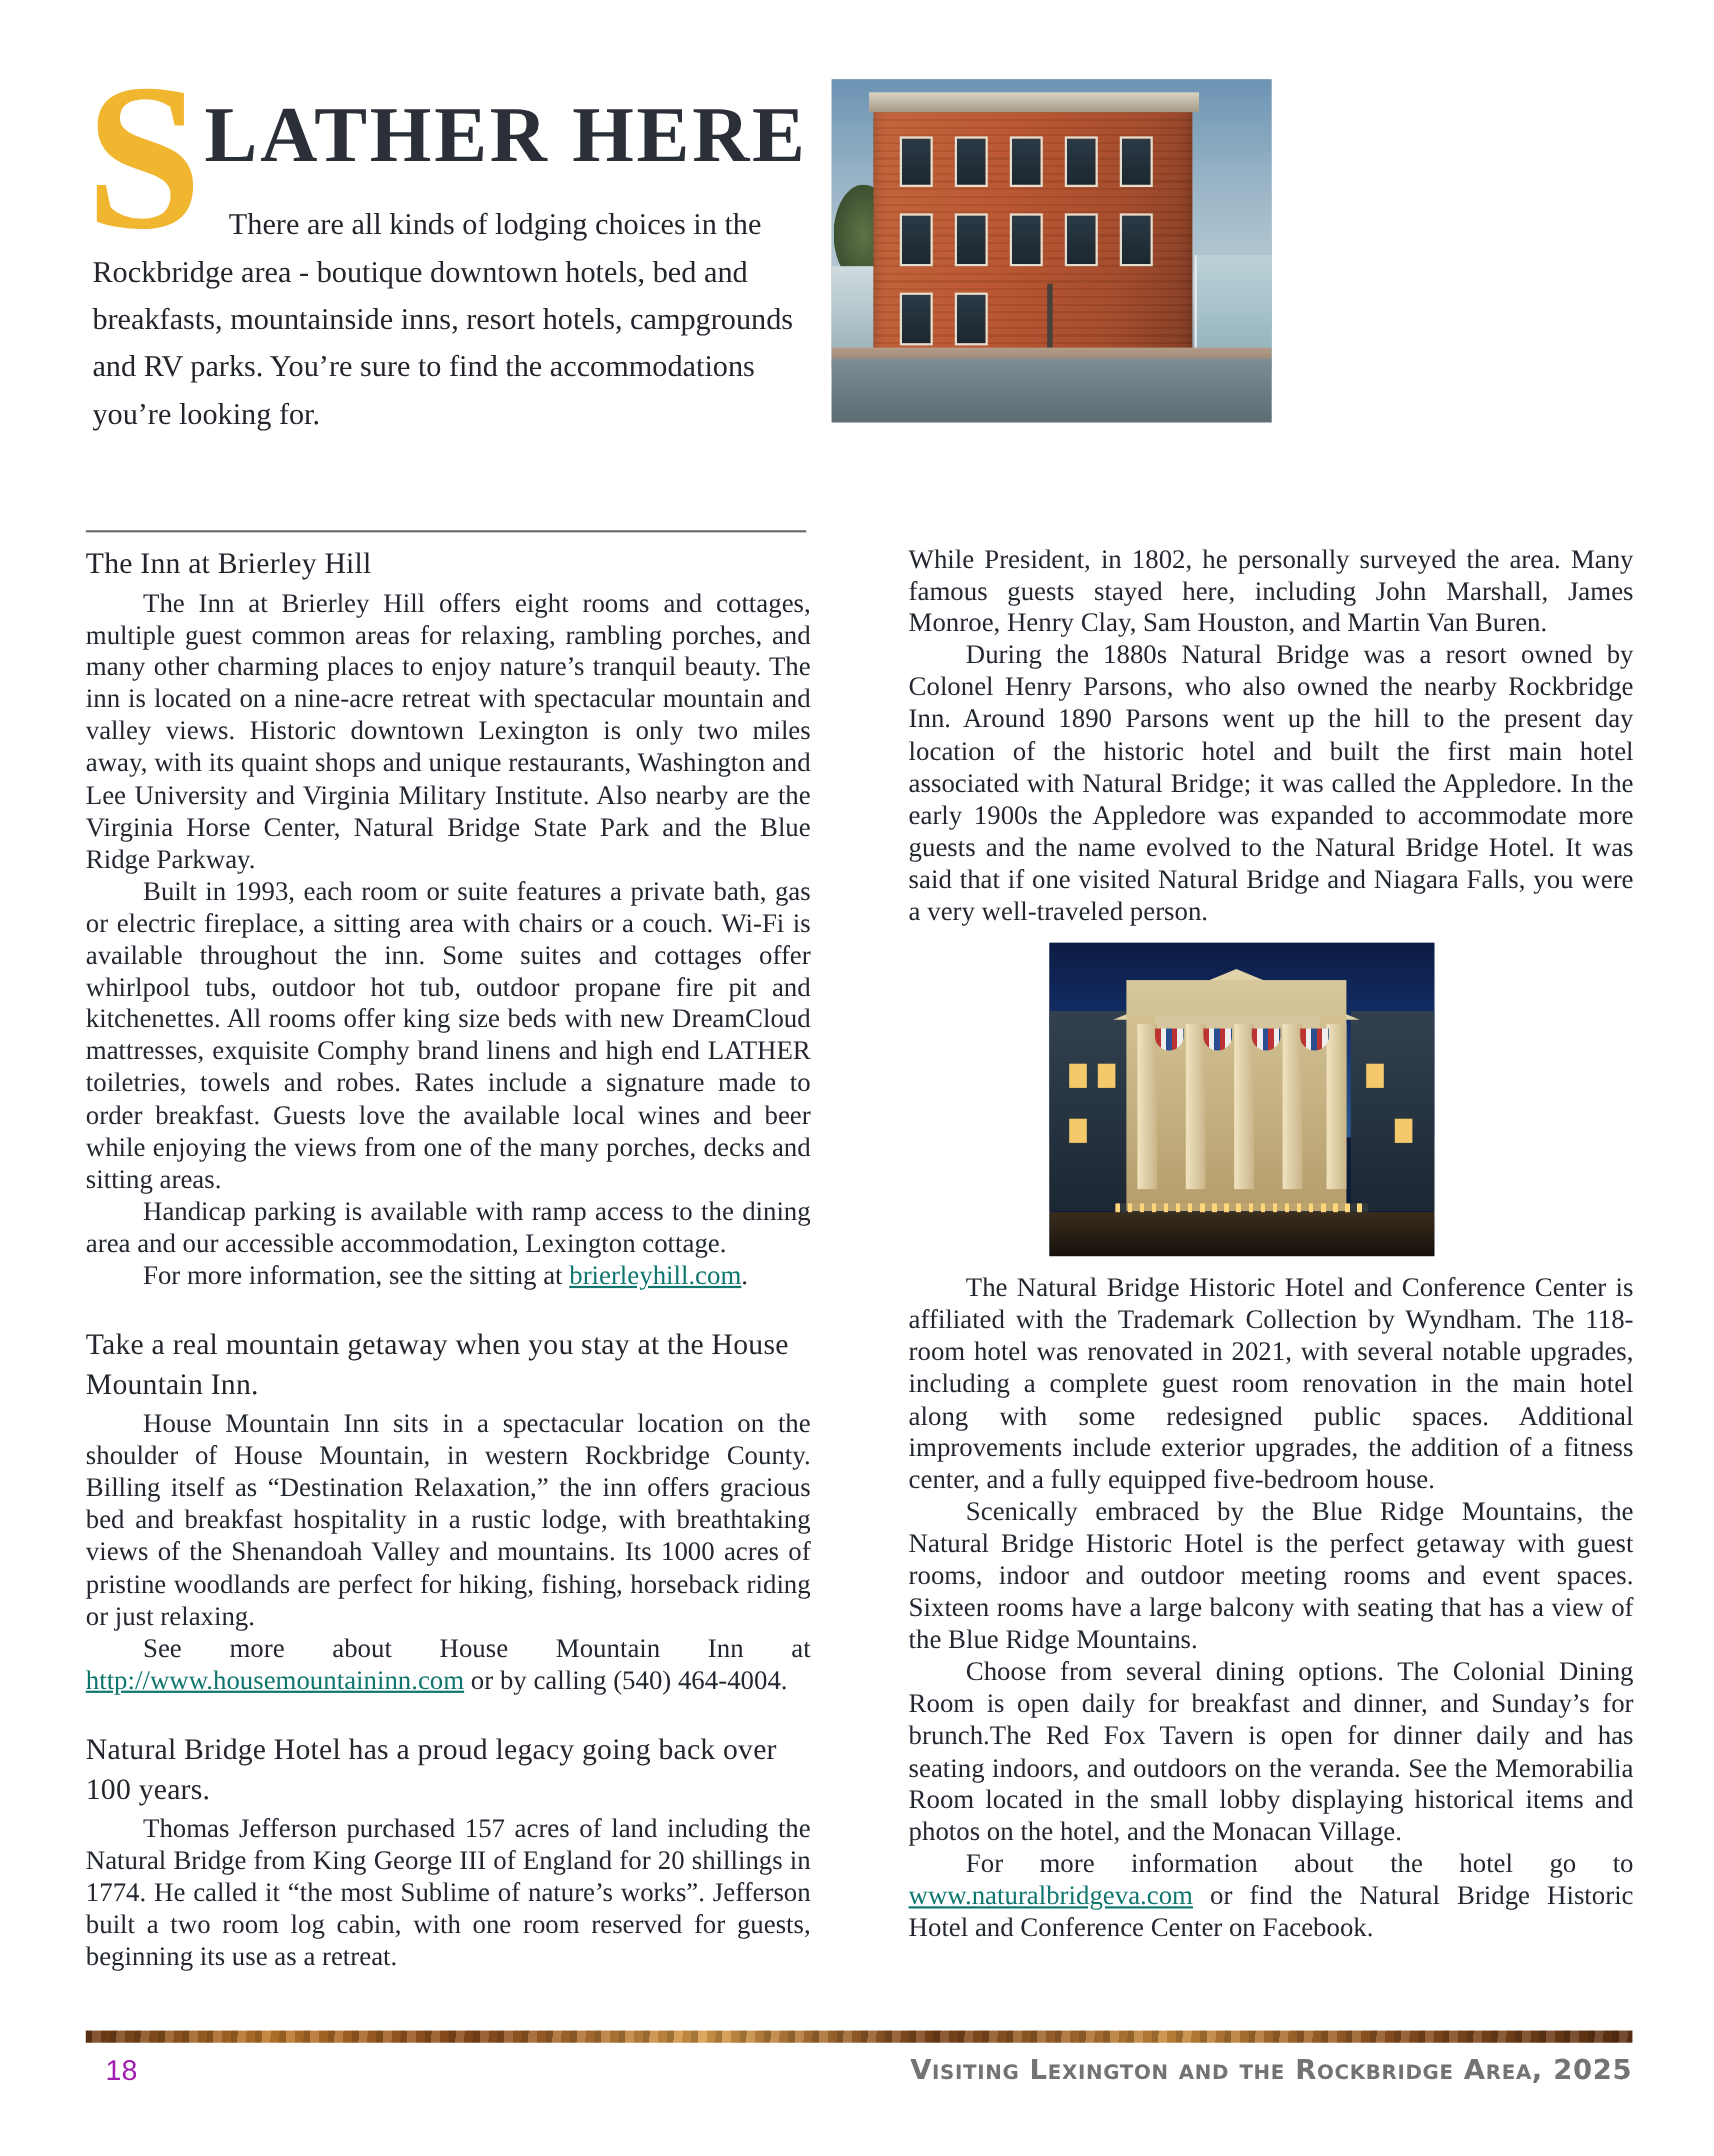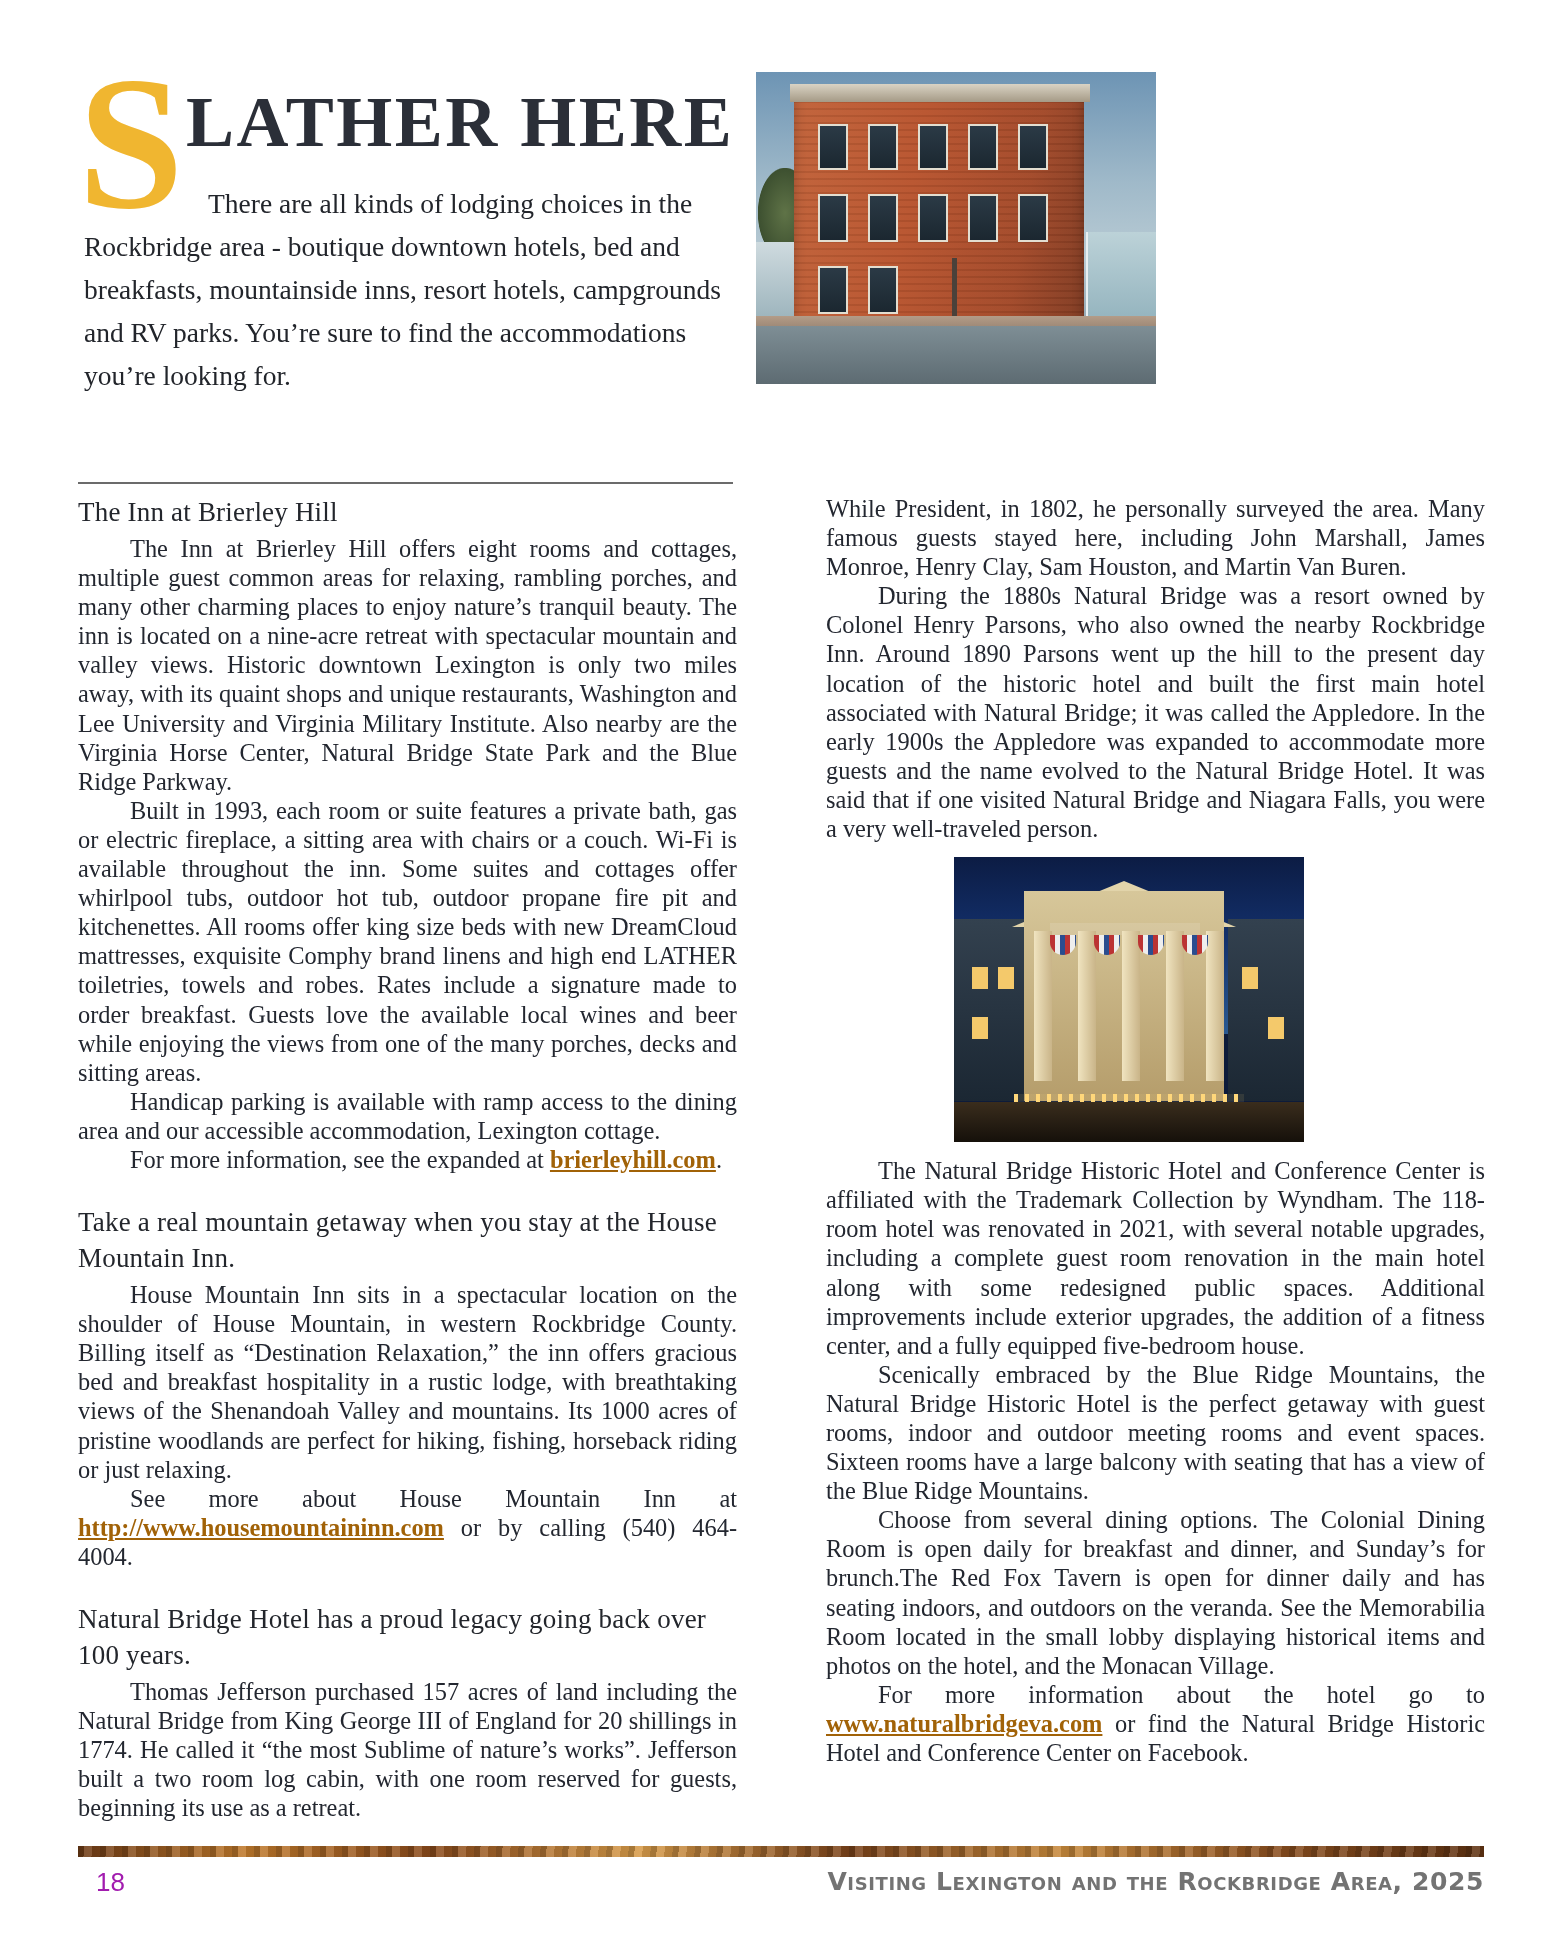--- a/index.html
+++ b/index.html
@@ -172,22 +172,21 @@
     text-align: justify;
     text-indent: 52px;
     color: #232730;
     -webkit-hyphens: none;
     hyphens: none;
   }
   p.body.noindent { text-indent: 0; }
 
   .lnk {
     text-decoration: underline;
-    color: #a16207;
-    font-weight: bold;
+    color: #0f766e;
   }
 
   
   .hotel-photo {
     width: 350px;
     height: 285px;
     margin: 14px 0 14px 128px;
     position: relative;
     overflow: hidden;
     background: #0d1b3a;
@@ -318,21 +317,21 @@
   </div>
 
   <div class="top-rule"></div>
 
   <div class="col col-left">
 
     <h2 class="sec-head">The Inn at Brierley Hill</h2>
     <p class="body">The Inn at Brierley Hill offers eight rooms and cottages, multiple guest common areas for relaxing, rambling porches, and many other charming places to enjoy nature’s tranquil beauty. The inn is located on a nine-acre retreat with spectacular mountain and valley views. Historic downtown Lexington is only two miles away, with its quaint shops and unique restaurants, Washington and Lee University and Virginia Military Institute. Also nearby are the Virginia Horse Center, Natural Bridge State Park and the Blue Ridge Parkway.</p>
     <p class="body">Built in 1993, each room or suite features a private bath, gas or electric fireplace, a sitting area with chairs or a couch. Wi-Fi is available throughout the inn. Some suites and cottages offer whirlpool tubs, outdoor hot tub, outdoor propane fire pit and kitchenettes. All rooms offer king size beds with new DreamCloud mattresses, exquisite Comphy brand linens and high end LATHER toiletries, towels and robes. Rates include a signature made to order breakfast. Guests love the available local wines and beer while enjoying the views from one of the many porches, decks and sitting areas.</p>
     <p class="body">Handicap parking is available with ramp access to the dining area and our accessible accommodation, Lexington cottage.</p>
-    <p class="body"><span>For more information, see the expanded at </span><span class="lnk">brierleyhill.com</span><span>.</span></p>
+    <p class="body"><span>For more information, see the sitting at </span><span class="lnk">brierleyhill.com</span><span>.</span></p>
 
     <h2 class="sec-head spaced">Take a real mountain getaway when you stay at the House Mountain Inn.</h2>
     <p class="body">House Mountain Inn sits in a spectacular location on the shoulder of House Mountain, in western Rockbridge County. Billing itself as “Destination Relaxation,” the inn offers gracious bed and breakfast hospitality in a rustic lodge, with breathtaking views of the Shenandoah Valley and mountains. Its 1000 acres of pristine woodlands are perfect for hiking, fishing, horseback riding or just relaxing.</p>
     <p class="body"><span>See more about House Mountain Inn at </span><span class="lnk">http://www.housemountaininn.com</span><span> or by calling (540) 464-4004.</span></p>
 
     <h2 class="sec-head spaced">Natural Bridge Hotel has a proud legacy going back over 100 years.</h2>
     <p class="body">Thomas Jefferson purchased 157 acres of land including the Natural Bridge from King George III of England for 20 shillings in 1774. He called it “the most Sublime of nature’s works”. Jefferson built a two room log cabin, with one room reserved for guests, beginning its use as a retreat.</p>
   </div>
 
   <div class="col col-right">

